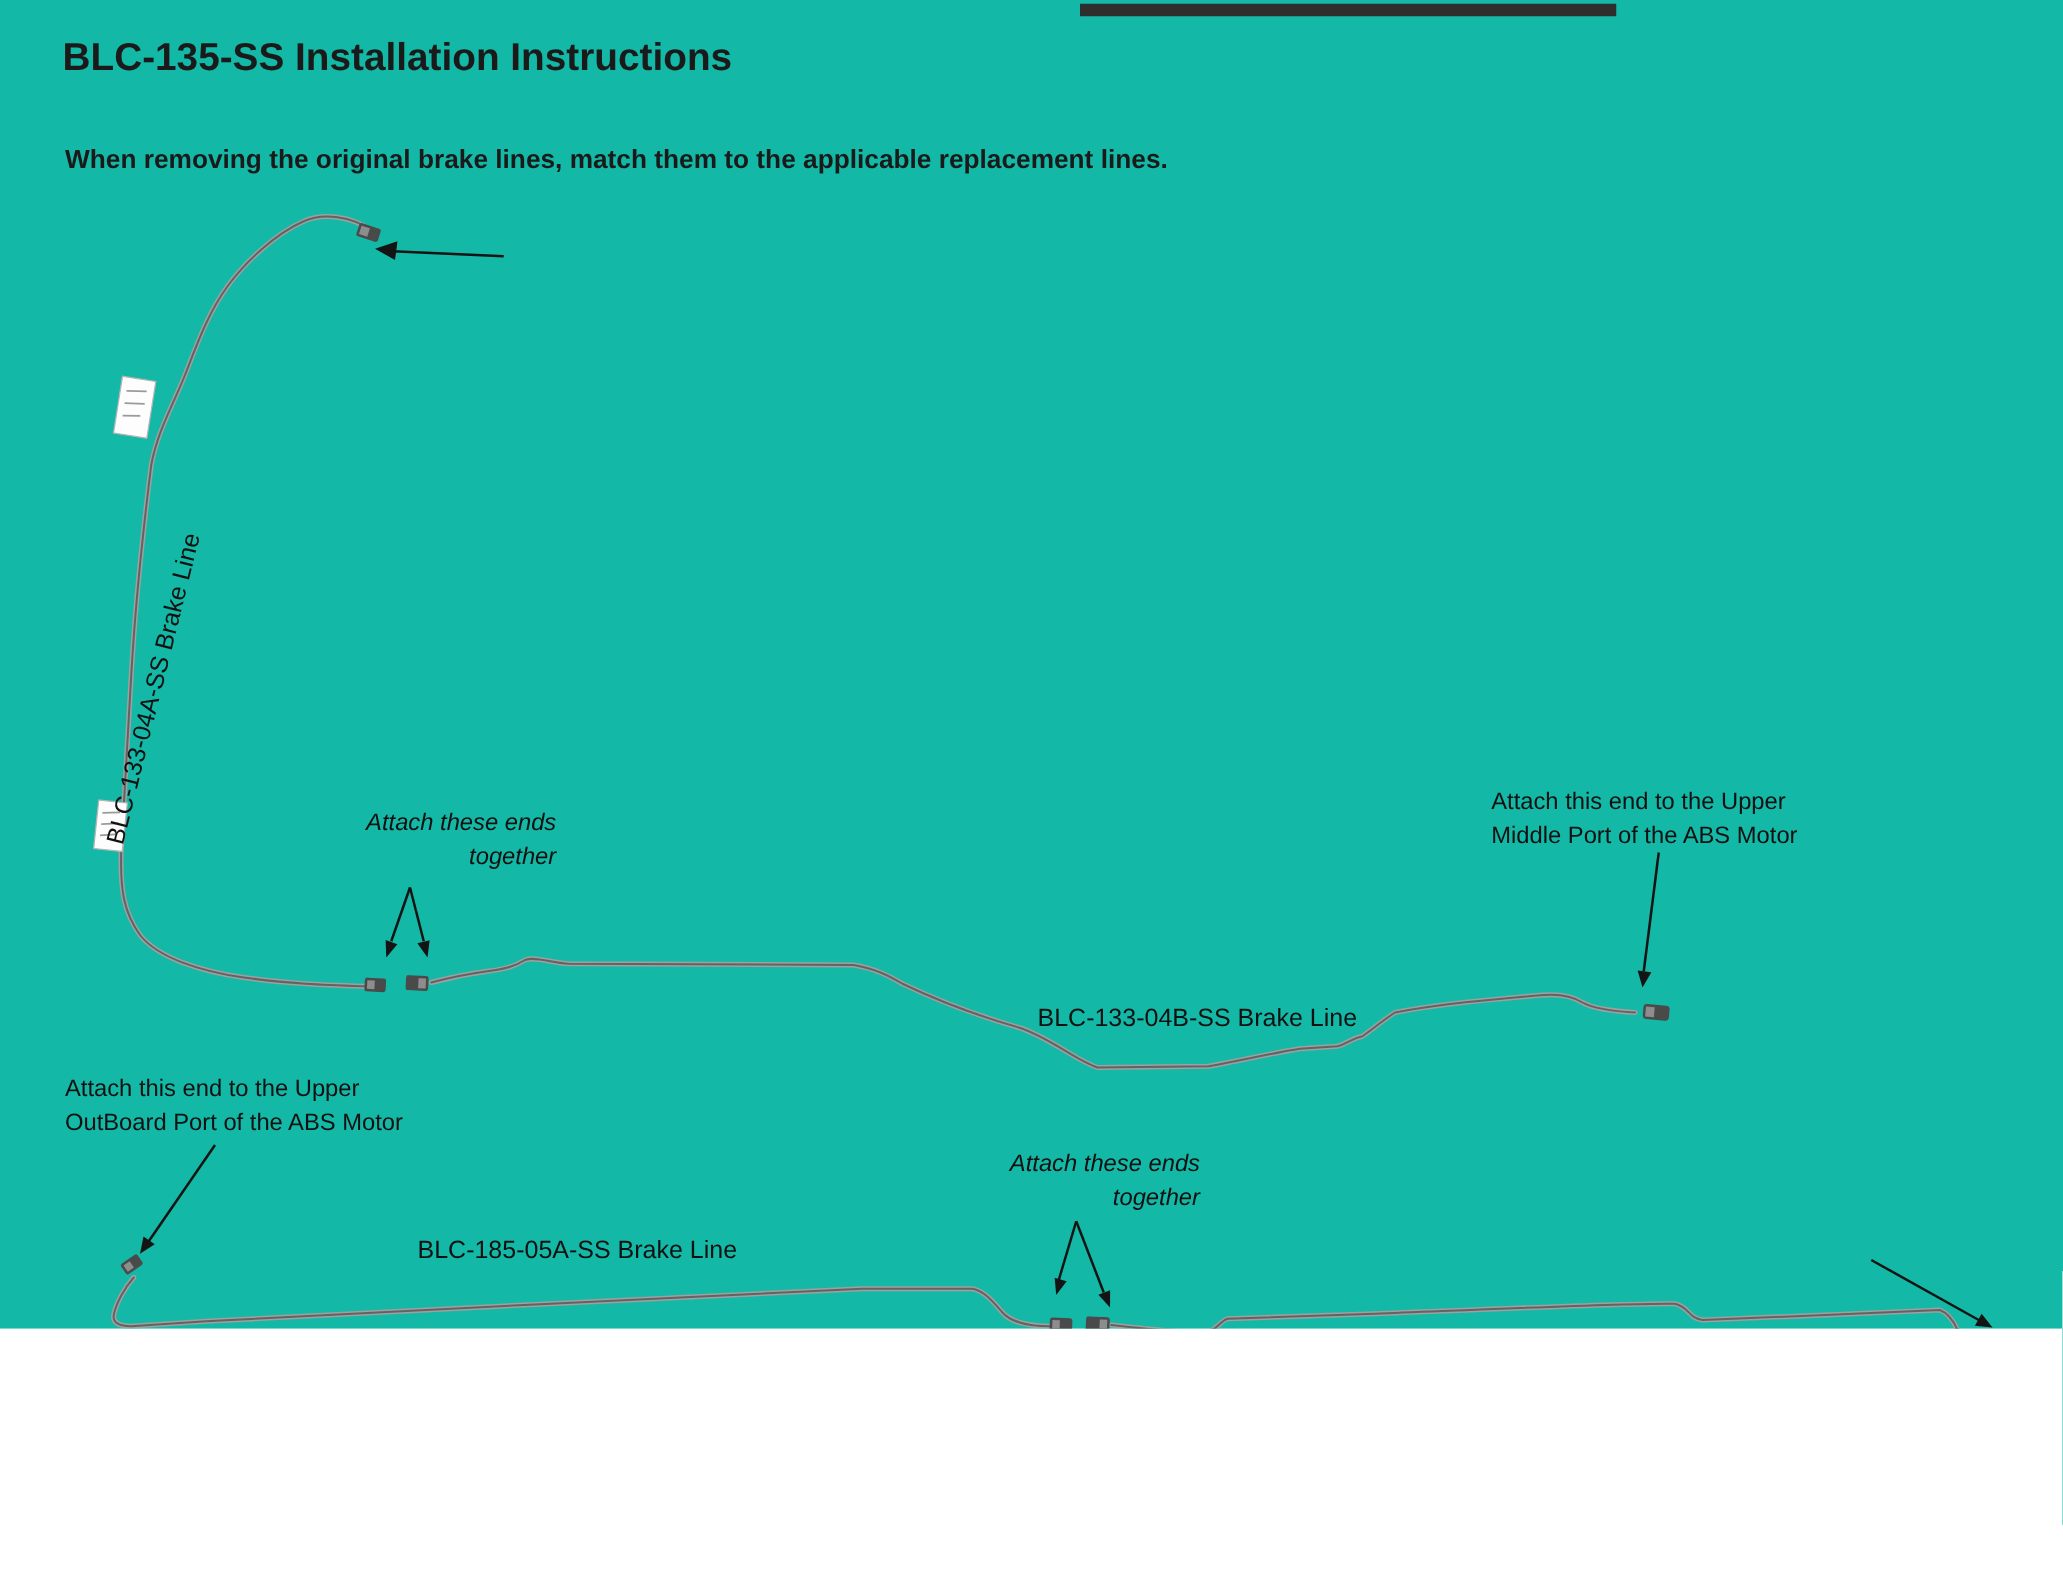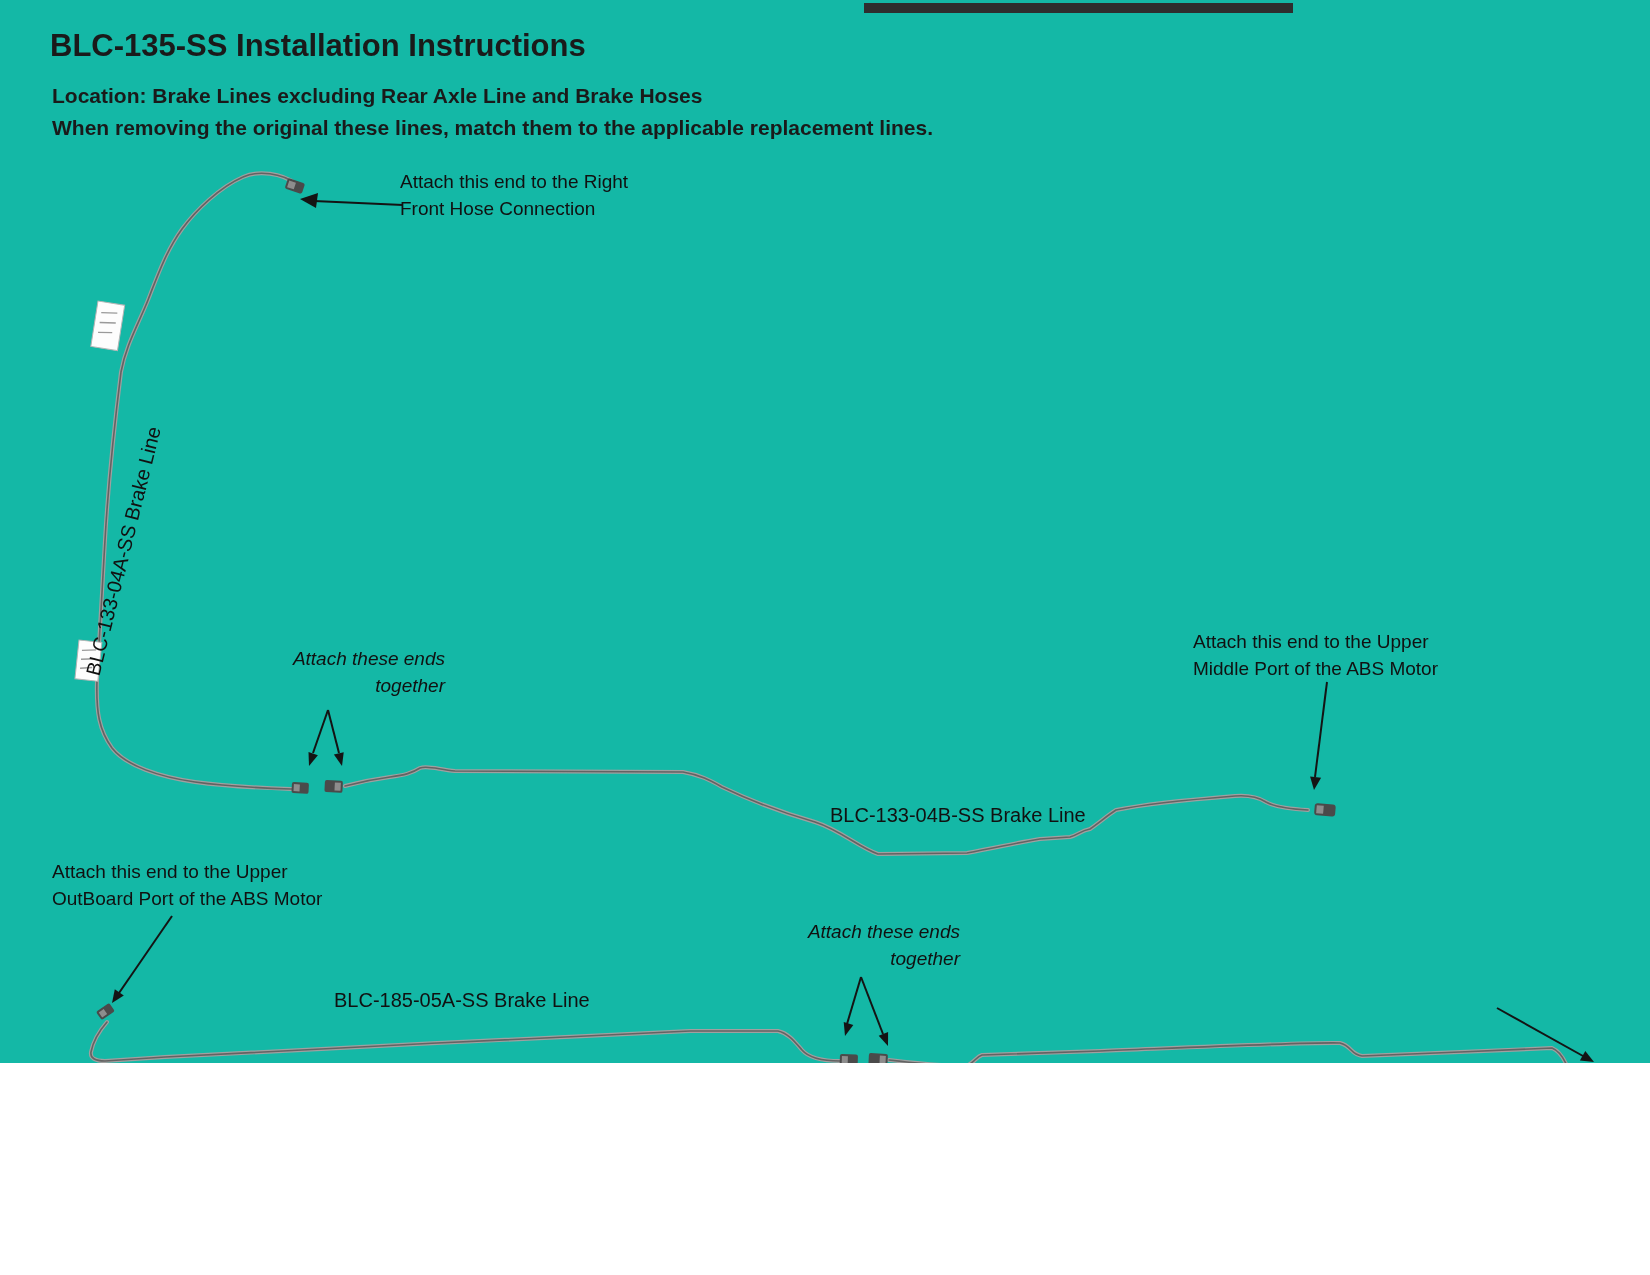--- a/index.html
+++ b/index.html
@@ -57,22 +57,21 @@
   .tag-line{stroke:#9a9a9a;stroke-width:1.4;}
 </style>
 </head>
 <body>
 
 <div class="page">
 
   <div class="abs top-bar"></div>
 
   <div class="abs title">BLC-135-SS Installation Instructions</div>
-  <div class="abs subtitle s1">Location: Brake Lines excluding Rear Axle Line and Brake Hoses</div>
-  <div class="abs subtitle s2">When removing the original these lines, match them to the applicable replacement lines.</div>
+  <div class="abs subtitle s2">When removing the original brake lines, match them to the applicable replacement lines.</div>
 
   <svg class="abs diagram" width="1650" height="1275" viewBox="0 0 1650 1275">
 
     <g>
       <path class="tube" d="M296,184 C282,173 258,170 243,177 C220,187 196,210 182,229 C166,251 157,277 148,300 C138,325 126,345 121,372 C115,420 109,470 105,540 C102,590 99,640 97,680 C96,712 99,730 112,748 C126,766 160,777 195,782 C230,787 262,788 292,789"></path>
       <path class="tube-core" d="M296,184 C282,173 258,170 243,177 C220,187 196,210 182,229 C166,251 157,277 148,300 C138,325 126,345 121,372 C115,420 109,470 105,540 C102,590 99,640 97,680 C96,712 99,730 112,748 C126,766 160,777 195,782 C230,787 262,788 292,789"></path>
 
       <g transform="translate(98,301) rotate(9)">
         <rect class="tag-rect" x="0" y="0" width="27" height="46"></rect>
         <line class="tag-line" x1="5" y1="11" x2="21" y2="9"></line>
@@ -162,24 +161,20 @@
       <polygon class="arrow-head" points="845,1036 843.7,1022.1 853.3,1024.9"></polygon>
       <polygon class="arrow-head" points="888,1046 878.7,1035.7 888.1,1032.1"></polygon>
     </g>
 
     <g>
       <line class="arrow-line" x1="1497" y1="1008" x2="1583" y2="1056"></line>
       <polygon class="arrow-head" points="1594,1062 1579.9,1060.5 1585.3,1050.9"></polygon>
     </g>
   </svg>
 
-  <div class="abs anno" style="left:400px;top:168px;">
-    <div>Attach this end to the Right</div>
-    <div>Front Hose Connection</div>
-  </div>
 
   <div class="abs anno center" style="left:255px;top:645px;width:190px;">
     <div>Attach these ends</div>
     <div>together</div>
   </div>
 
   <div class="abs anno" style="left:1193px;top:628px;">
     <div>Attach this end to the Upper</div>
     <div>Middle Port of the ABS Motor</div>
   </div>

